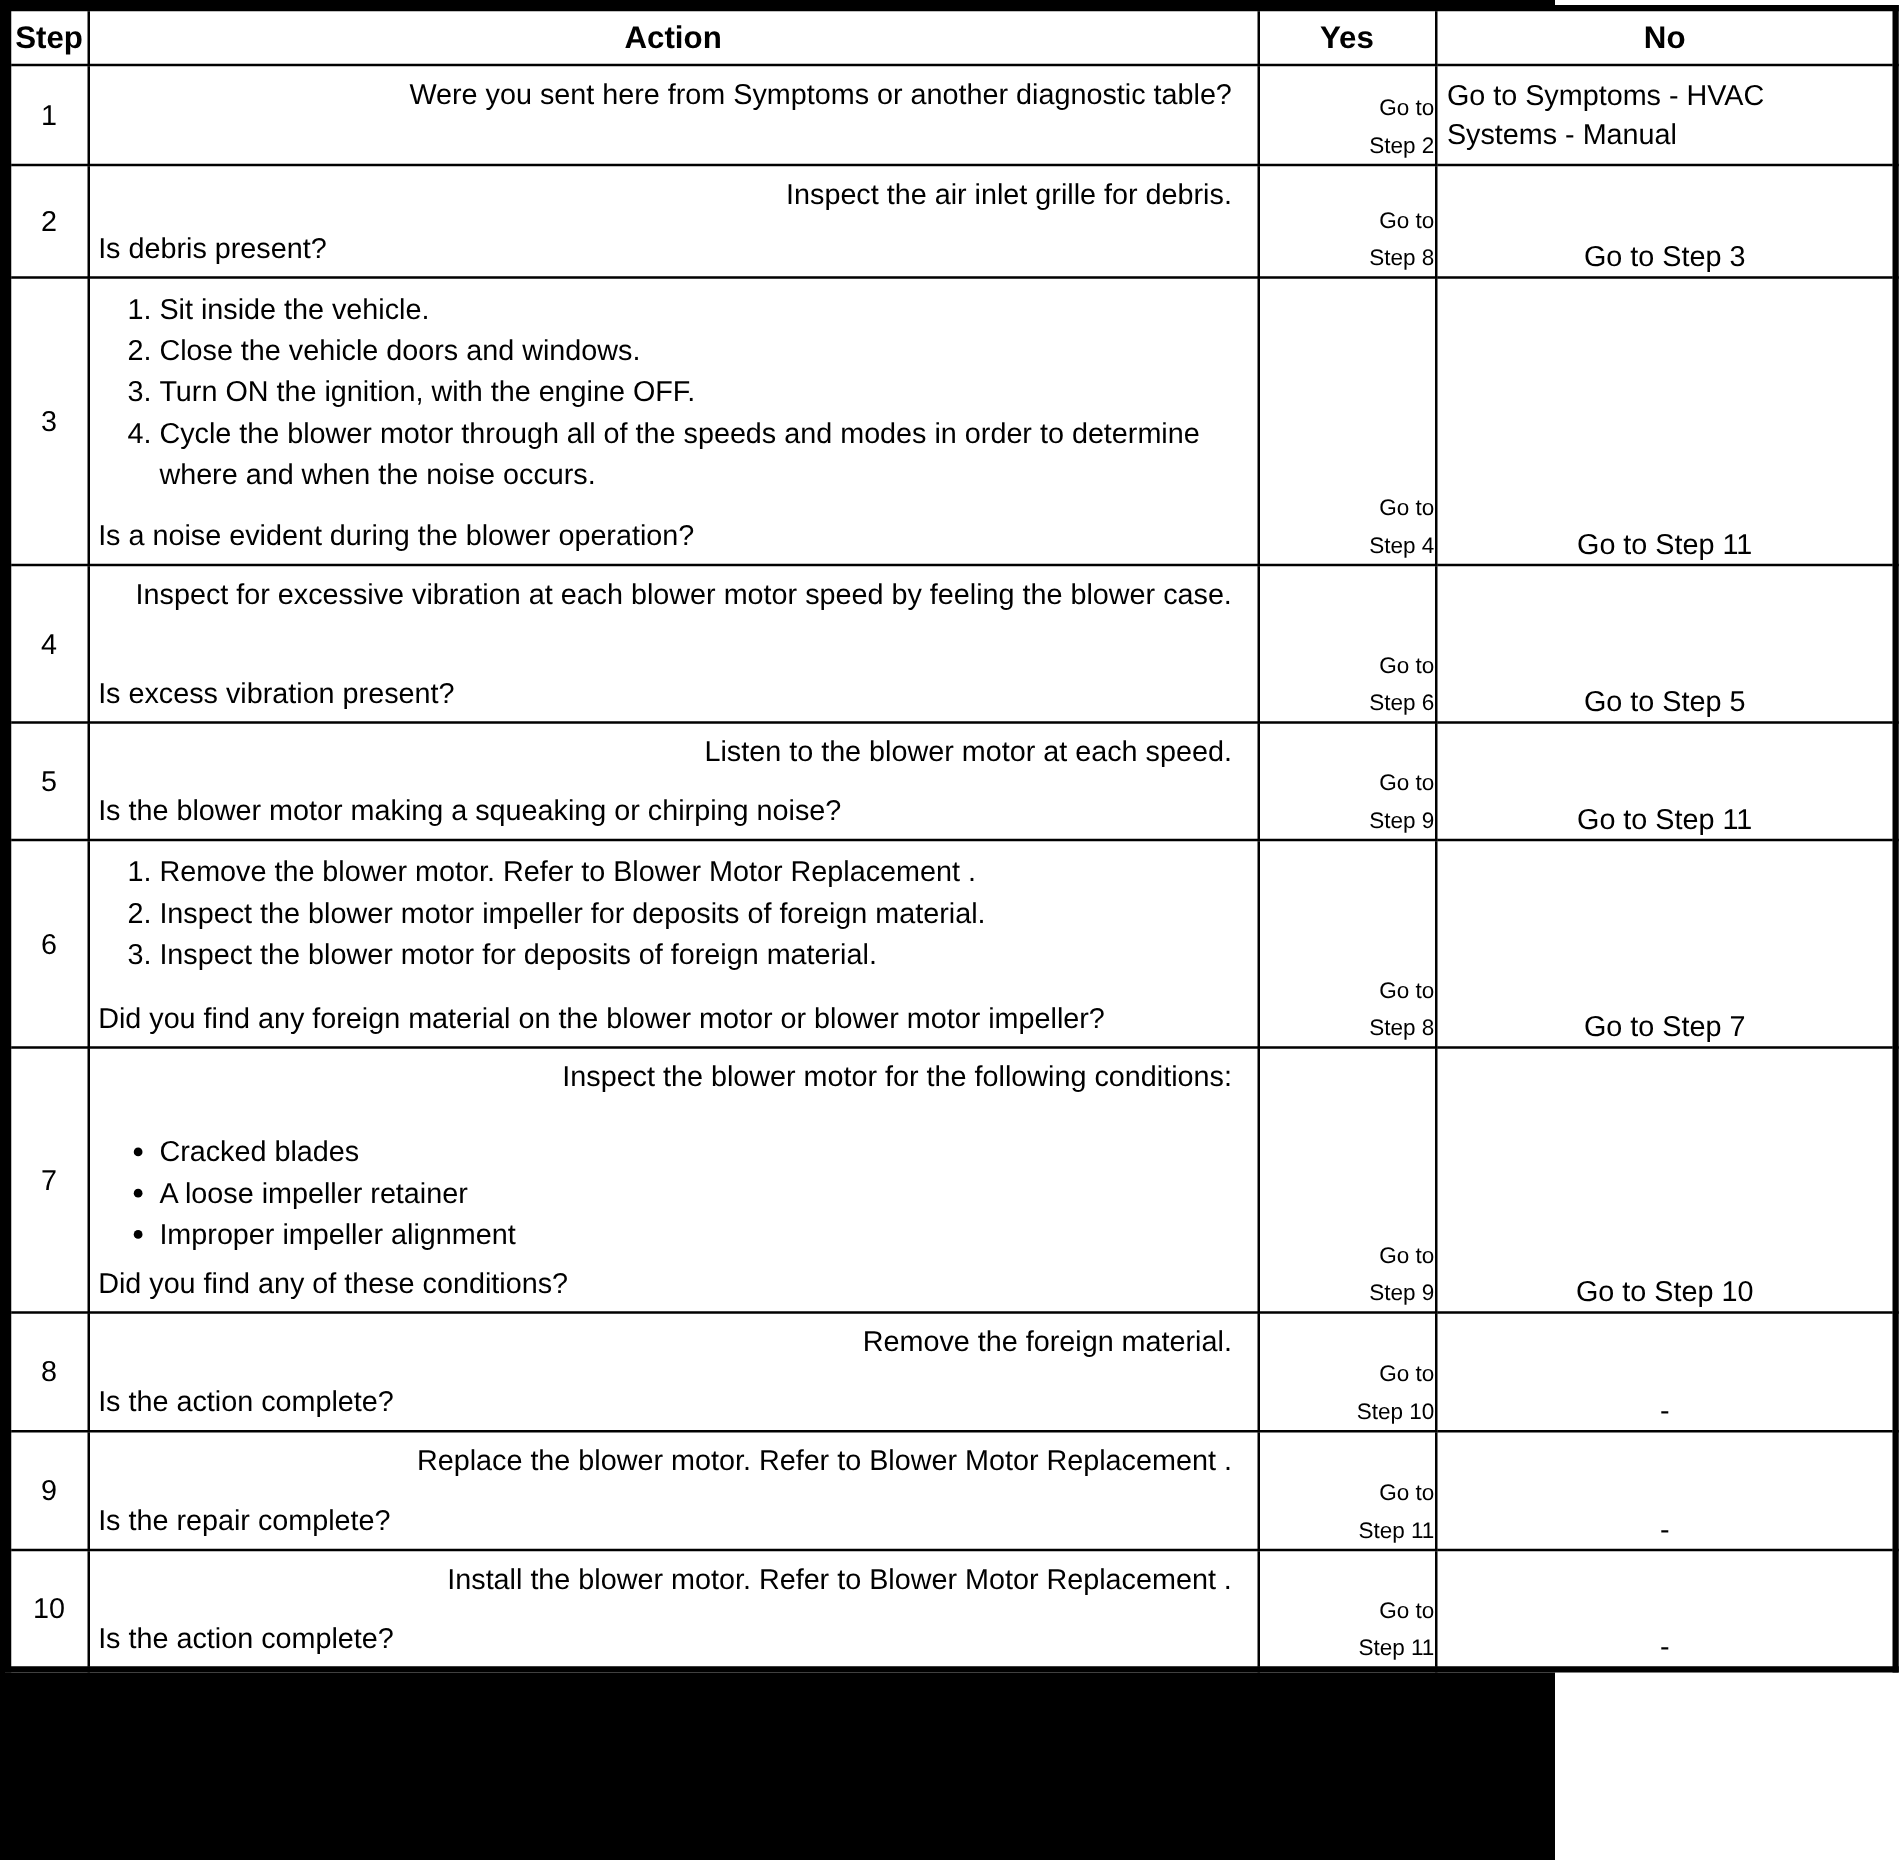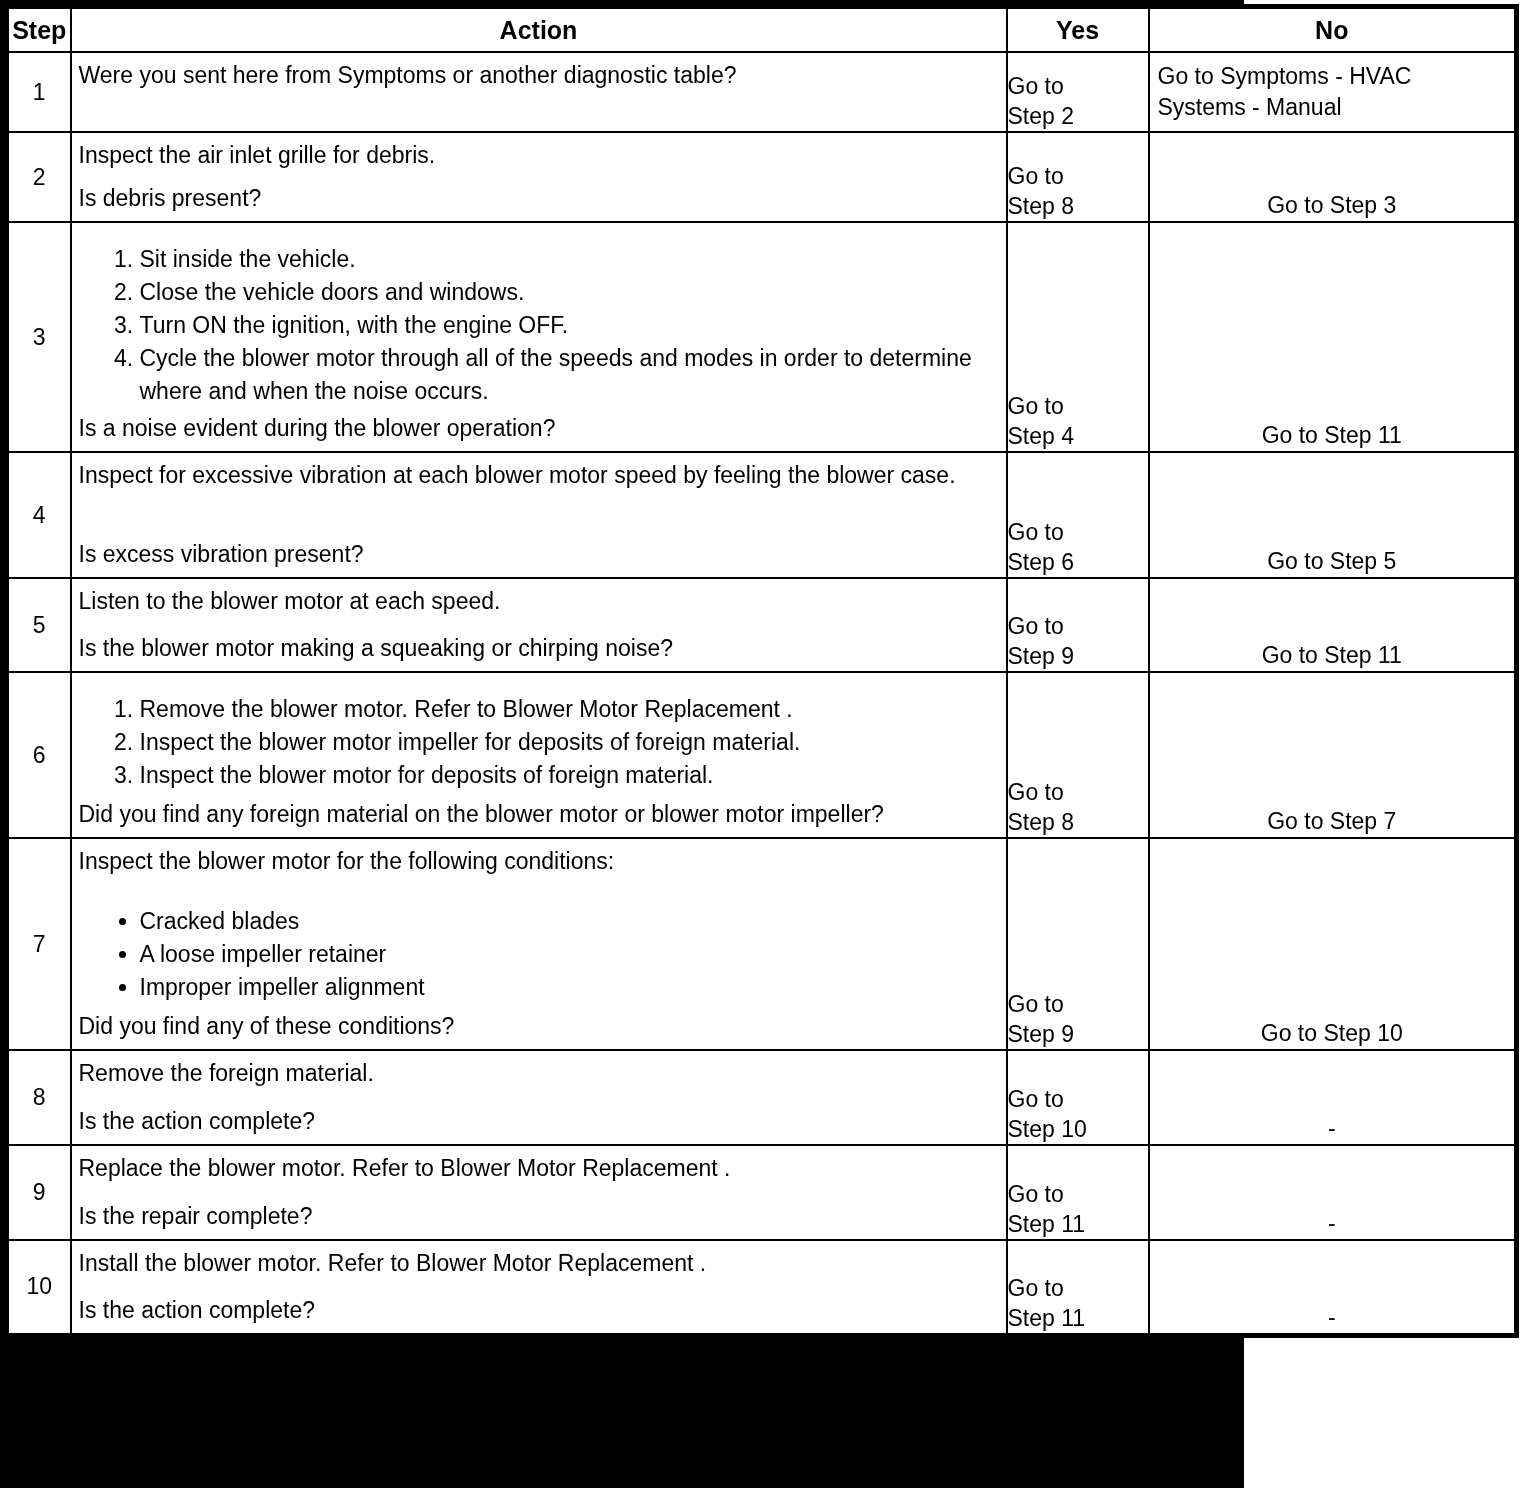--- a/index.html
+++ b/index.html
@@ -52,45 +52,46 @@
     text-align: center;
     vertical-align: middle;
   }
   td.c-action {
     position: relative;
     vertical-align: top;
     font-size: 23px;
     line-height: 31px;
   }
   .intro {
-    padding: 7px 4px 0 7px;
+    padding: 7px 20px 0 7px;
     white-space: pre-wrap;
+    text-align: right;
   }
   .question {
     position: absolute;
     left: 7px;
     right: 8px;
     bottom: 7px;
     white-space: nowrap;
   }
   ol.num-list, ul.bul-list {
-    margin: 12px;
+    margin: 0;
     padding: 8px 14px 0 56px;
     line-height: 33px;
   }
   ul.bul-list {
     margin-top: 28px;
     padding-top: 0;
     list-style: disc;
   }
   ol.num-list { list-style: decimal; }
   td.c-yes {
     vertical-align: bottom;
-    text-align: left;
-    font-size: 23px;
+    text-align: right;
+    font-size: 18px;
     line-height: 30px;
     padding-bottom: 6px;
   }
   td.c-no {
     vertical-align: bottom;
     text-align: center;
     font-size: 23px;
     line-height: 31px;
     padding-bottom: 7px;
   }

